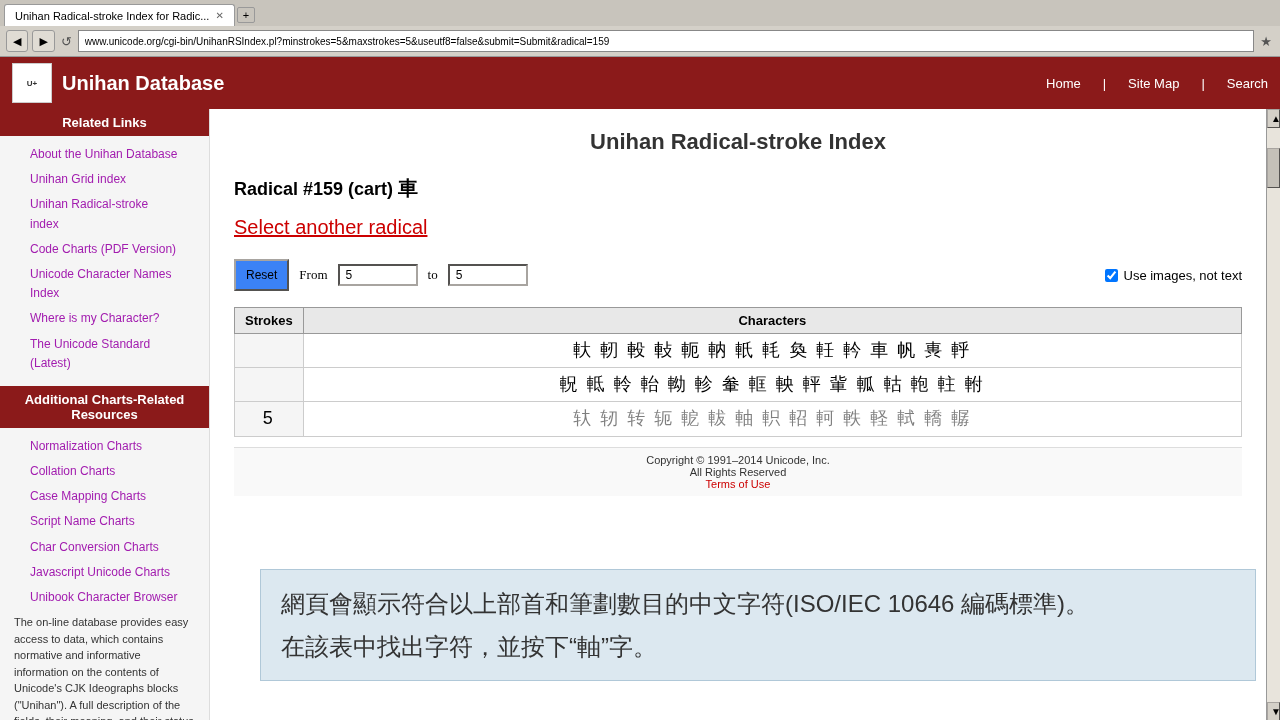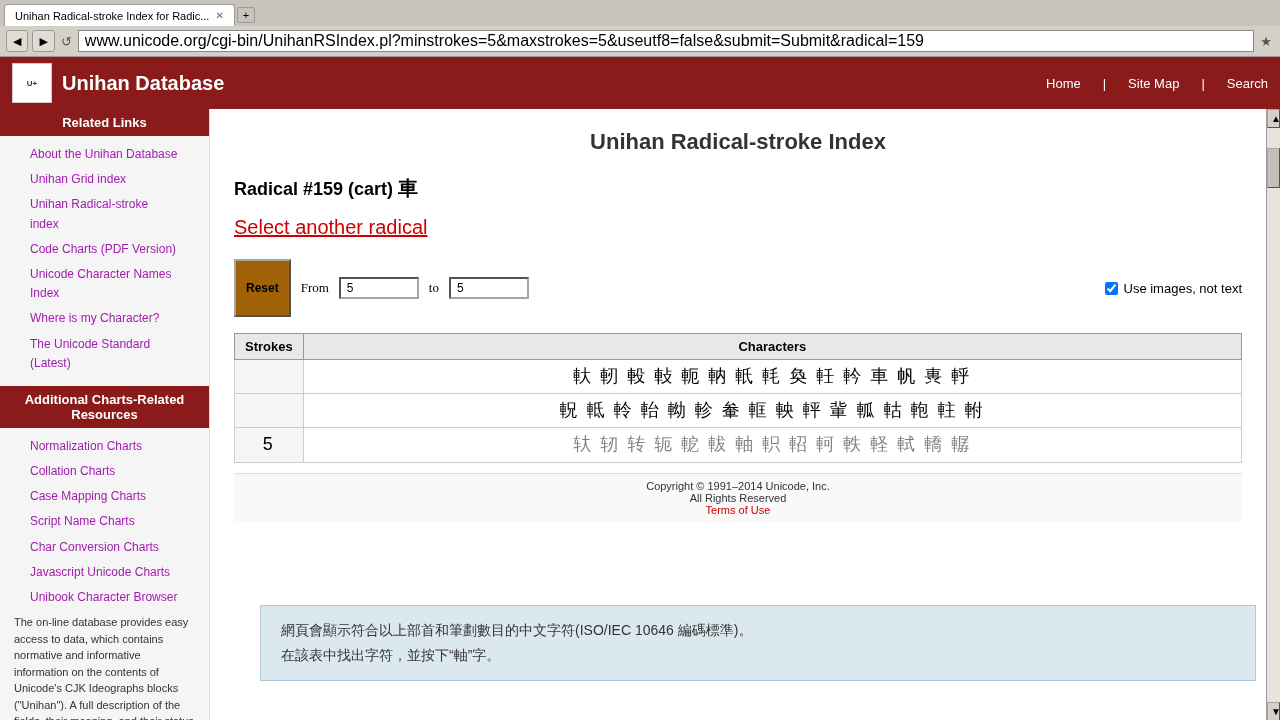--- a/index.html
+++ b/index.html
@@ -49,21 +49,21 @@
       padding: 1px 6px;
       cursor: pointer;
       font-size: 11px;
       height: 22px;
     }
     .url-bar {
       flex: 1;
       height: 22px;
       border: 1px solid #888;
       padding: 0 6px;
-      font-size: 16px;
+      font-size: 10px;
       background: #fff;
     }
     .star-btn, .refresh-btn {
       font-size: 13px;
       cursor: pointer;
       color: #555;
       padding: 0 2px;
     }
 
     
@@ -209,26 +209,25 @@
     }
 
     
     .controls-row {
       display: flex;
       align-items: center;
       gap: 10px;
       margin-bottom: 16px;
     }
     .reset-btn {
-      background: #a16207;
+      background: #3b82f6;
       border: 2px outset #a8a4a0;
-      padding: 20px 10px;
+      padding: 7px 10px;
       cursor: pointer;
       font-size: 12px;
-      font-weight: bold;
     }
     .from-to-label {
       font-size: 13px;
       font-family: Liberation Serif, serif;
     }
     .from-input, .to-input {
       width: 80px;
       height: 22px;
       border: 2px inset #a8a4a0;
       padding: 2px 6px;
@@ -281,21 +280,21 @@
 
     
     .tooltip-overlay {
       position: absolute;
       bottom: 40px;
       left: 50px;
       right: 10px;
       background: #dce8f0;
       border: 1px solid #b0c8d8;
       padding: 12px 20px;
-      font-size: 14px;
+      font-size: 24px;
       color: #333;
       line-height: 1.8;
       z-index: 10;
     }
 
     
     .footer {
       text-align: center;
       font-size: 11px;
       color: #333;

